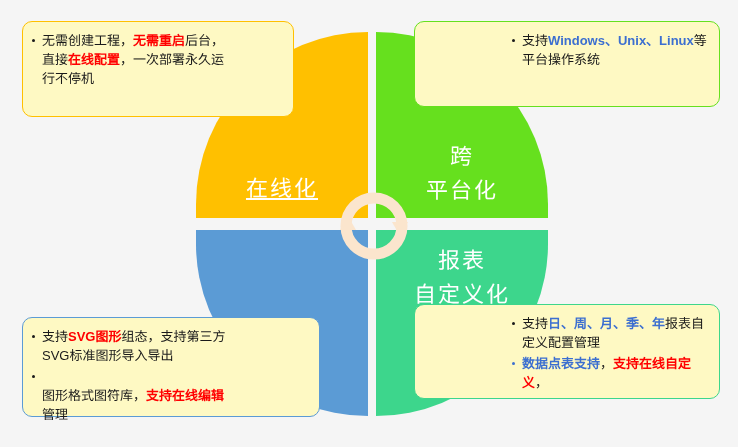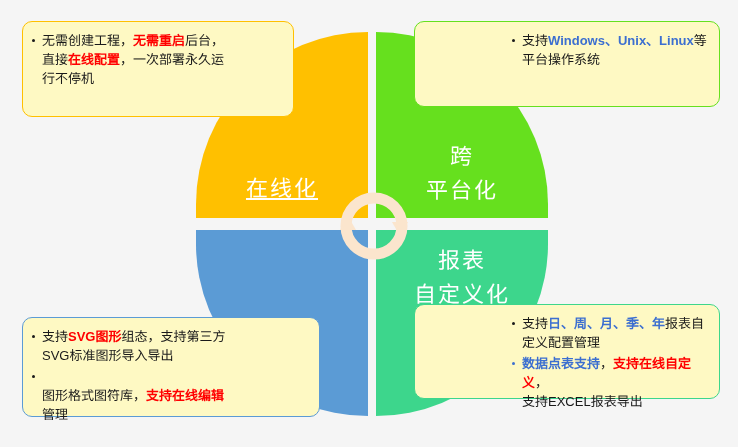--- a/index.html
+++ b/index.html
@@ -203,18 +203,18 @@
       </li>
     </ul>
   </div>
 
   <div class="callout box-br">
     <ul>
       <li>
         <span>支持</span><span class="em-blue">日、周、月、季、年</span><span>报表自</span><br><span>定义配置管理</span>
       </li>
       <li class="bl-blue">
-        <span class="em-blue">数据点表支持</span><span>，</span><span class="em-red">支持在线自定义</span><span>，</span><br><span>支持EXCEL报表导出</span>
+        <span class="em-blue">数据点表支持</span><span>，</span><span class="em-red">支持在线自定义</span><span>，</span><br>
       </li>
     </ul>
   </div>
 
 </div>
 
 </body></html>

